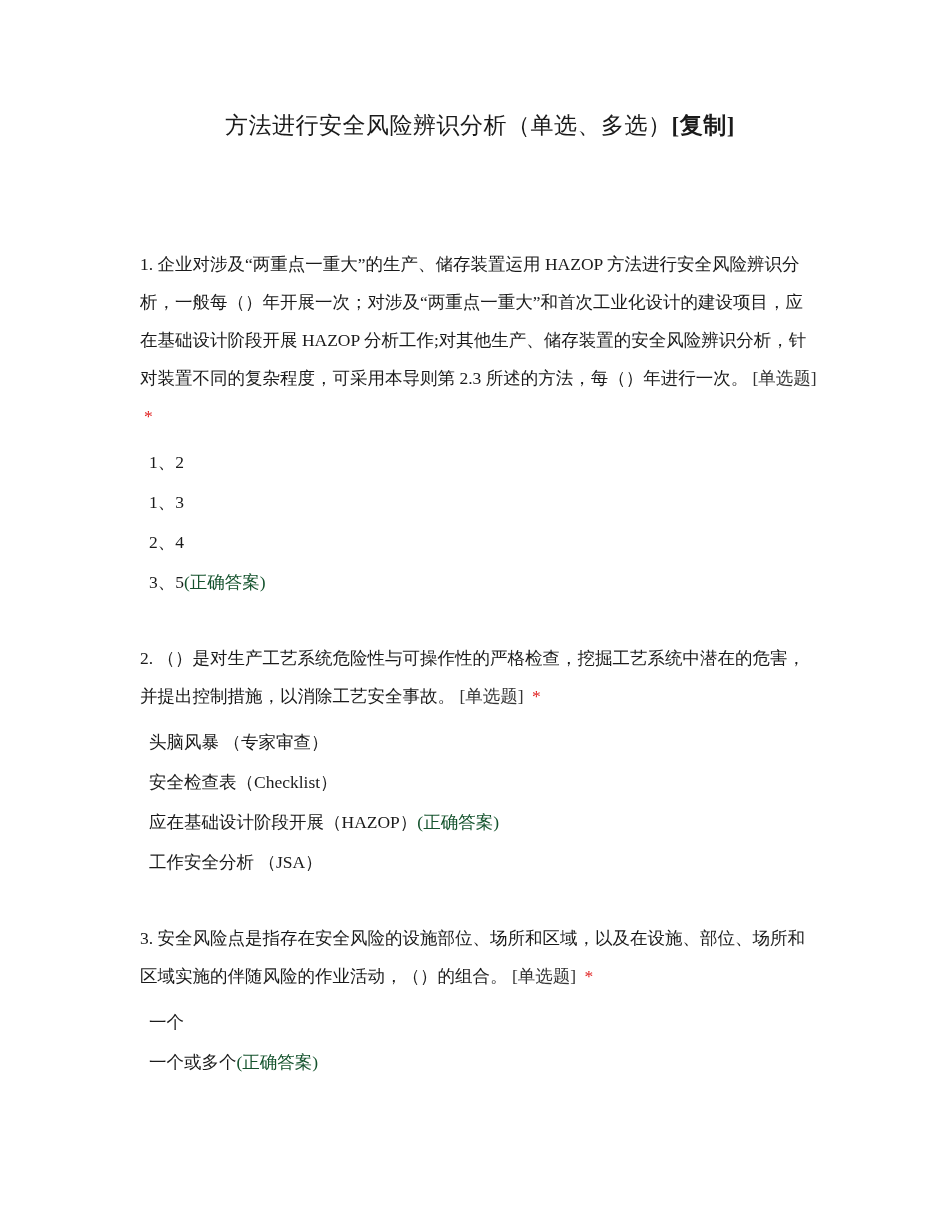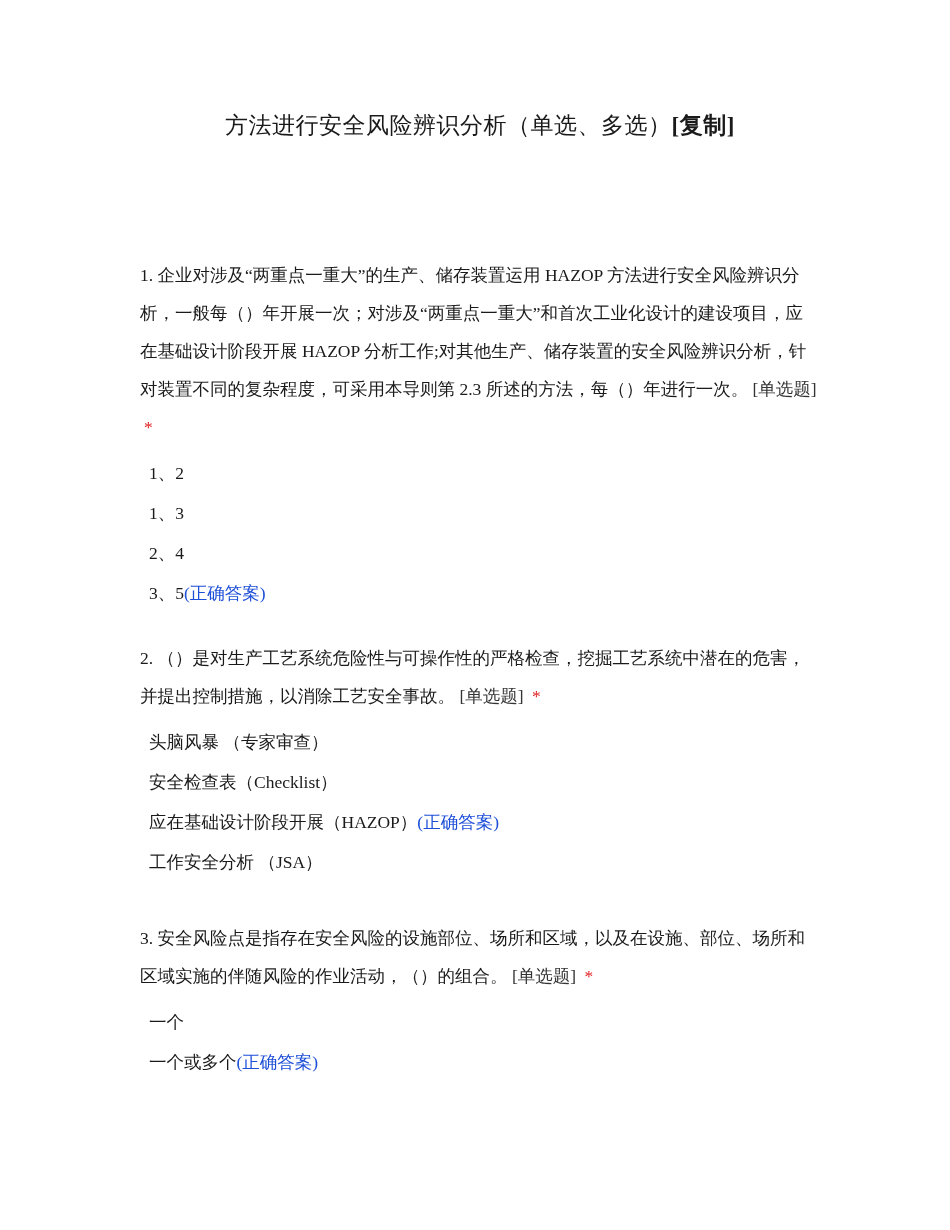--- a/index.html
+++ b/index.html
@@ -51,23 +51,23 @@
       margin: 0;
       padding: 0;
     }
     .option {
       font-size: 17.5px;
       line-height: 40px;
       padding-left: 9px;
       color: #1a1a1a;
     }
     .correct-tag {
-      color: #1d4ed8;
+      color: #14532d;
     }
-    #q1 { top: 256px; }
+    #q1 { top: 245px; }
     #q1 .options { margin-top: 7px; }
     #q2 { top: 639px; }
     #q2 .options { margin-top: 7px; }
     #q3 { top: 919px; }
     #q3 .options { margin-top: 7px; }
   </style>
 </head>
 <body>
 
 <h1 class="page-title" style="margin:0;font-weight:normal;">

